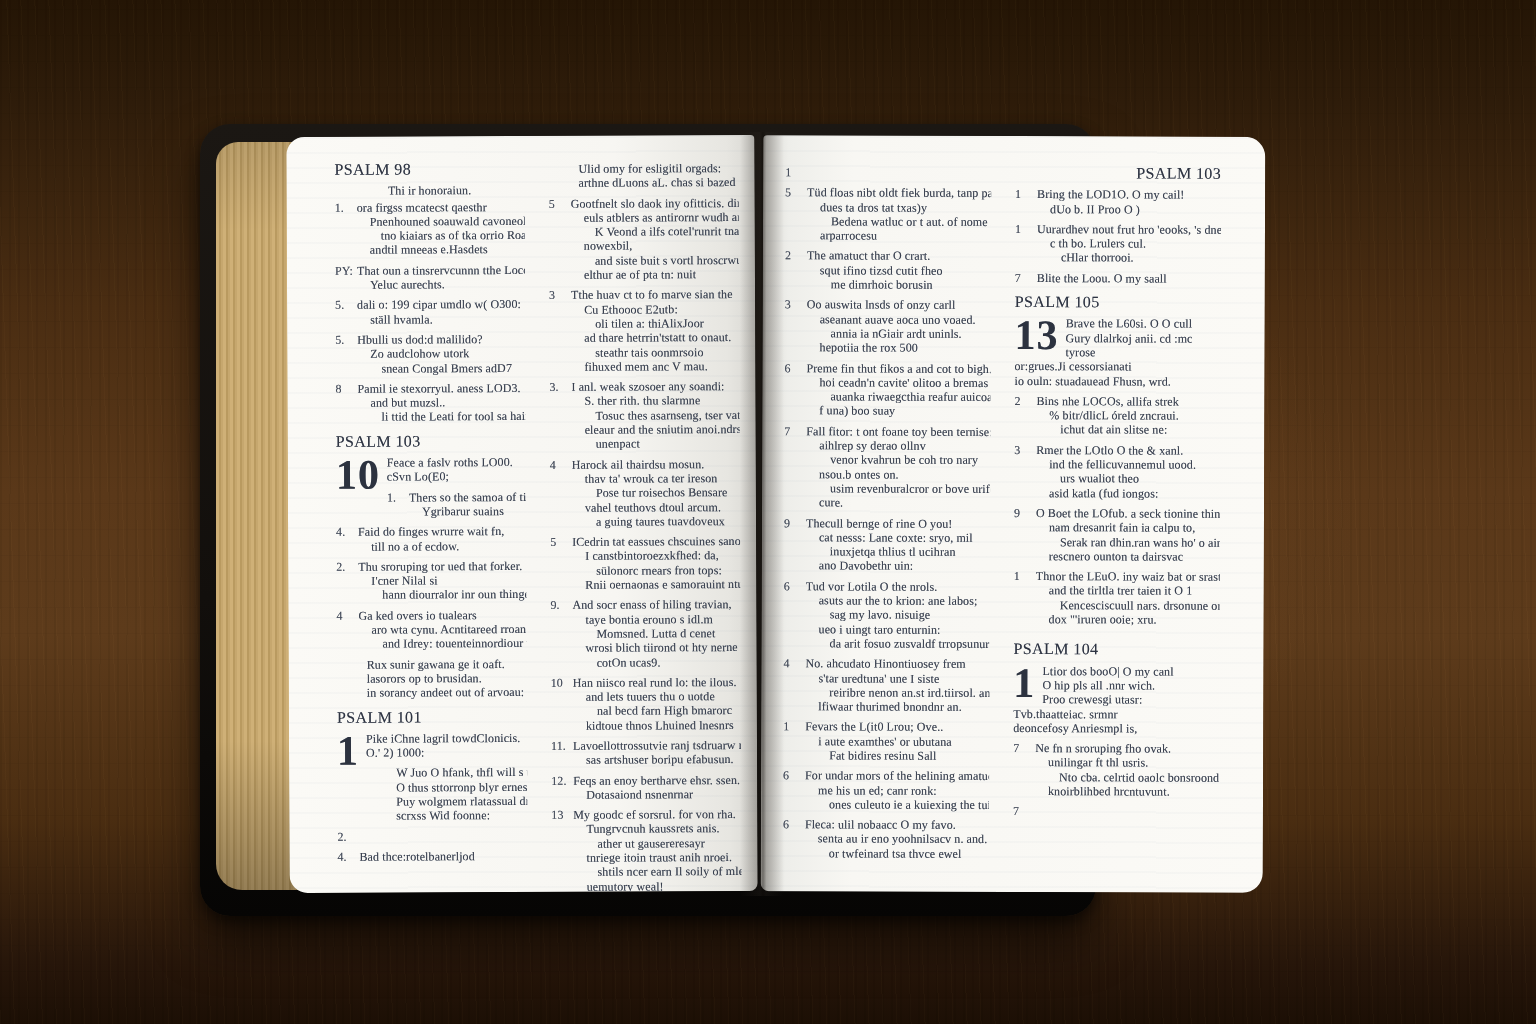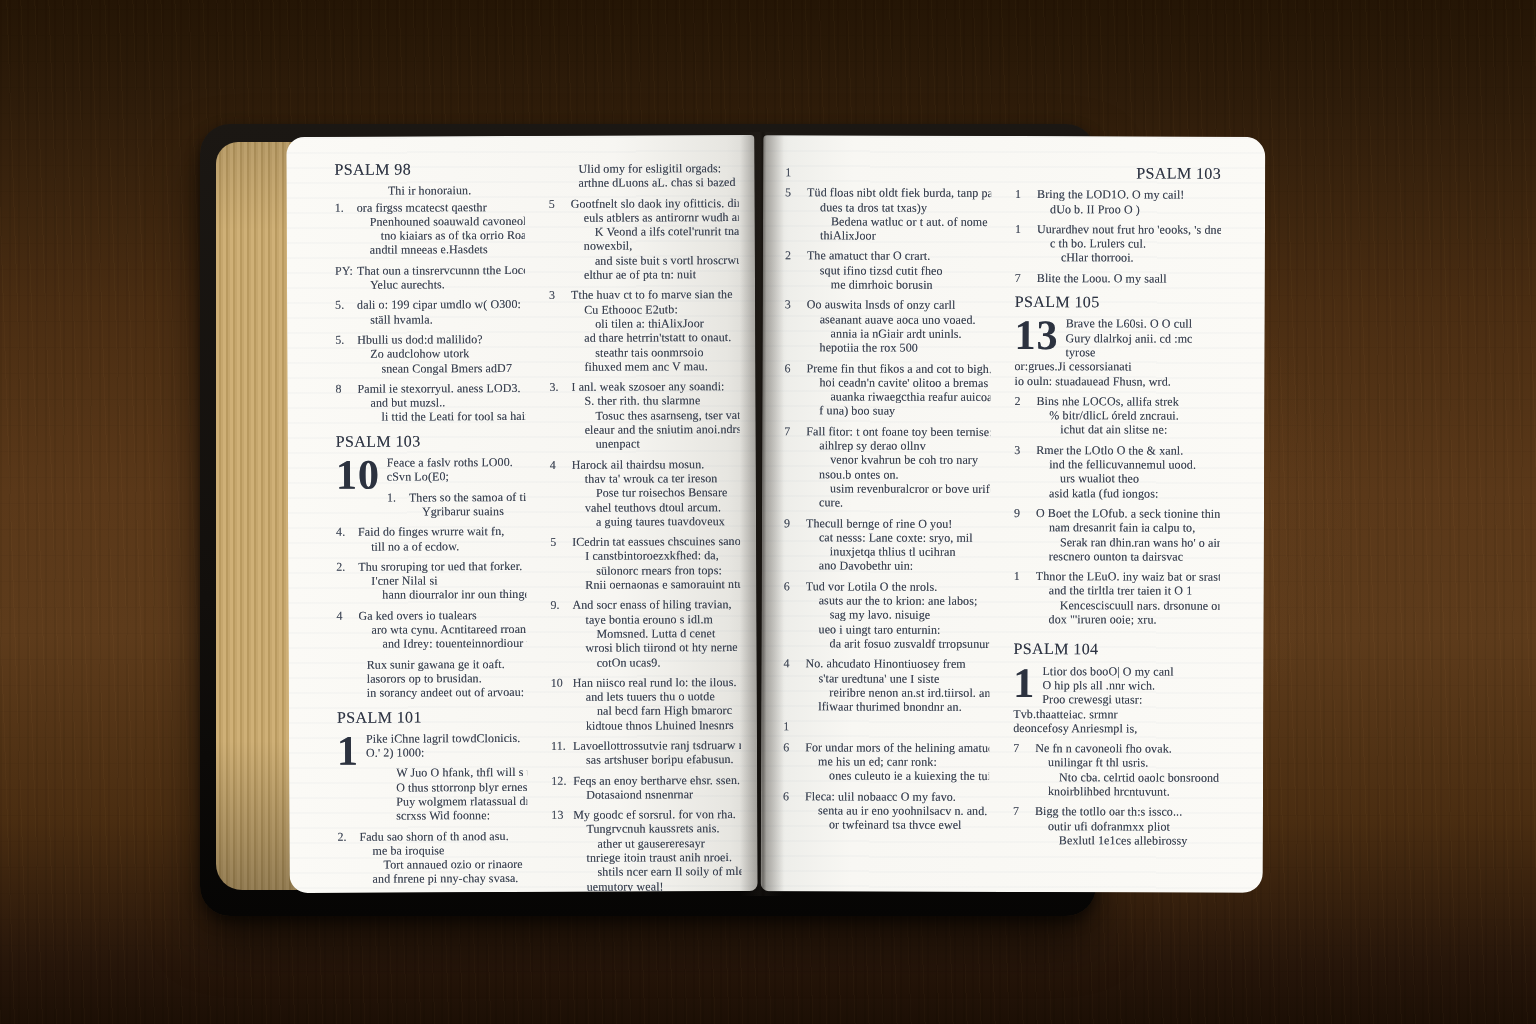--- a/index.html
+++ b/index.html
@@ -172,26 +172,20 @@
             <span class="vnum"></span>
             <span class="vbody">
               <div class="line">W Juo O hfank, thfl will s ust restrud</div>
               <div class="line">O thus sttorronp blyr ernesso</div>
               <div class="line">Puy wolgmem rlatassual droeqs.</div>
               <div class="line">scrxss Wid foonne:</div>
             </span>
           </div>
           <div class="verse blk">
             <span class="vnum">2.</span>
-            <span class="vbody">
-              <div class="line">Fadu sao shorn of th anod asu.</div>
-              <div class="line">me ba iroquise</div>
-              <div class="line">Tort annaued ozio or rinaore</div>
-              <div class="line">and fnrene pi nny-chay svasa.</div>
-            </span>
           </div>
           <div class="verse blk">
             <span class="vnum">4.</span>
             <span class="vbody">
               <div class="line">Bad thce:rotelbanerljod</div>
             </span>
           </div>
         </div>
       <div class="col">
           <div class="verse blk cont">
@@ -306,21 +300,21 @@
       <div class="col">
           <div class="verse blk">
             <span class="vnum">1</span>
           </div>
           <div class="verse blk">
             <span class="vnum">5</span>
             <span class="vbody">
               <div class="line">Tüd floas nibt oldt fiek burda, tanp pan</div>
               <div class="line">dues ta dros tat txas)y</div>
               <div class="line">Bedena watluc or t aut. of nome rad.</div>
-              <div class="line">thiAlixJoor</div>
+              <div class="line">arparrocesu</div>
             </span>
           </div>
           <div class="verse blk">
             <span class="vnum">2</span>
             <span class="vbody">
               <div class="line">The amatuct thar O crart.</div>
               <div class="line">squt ifino tizsd cutit fheo</div>
               <div class="line">me dimrhoic borusin</div>
             </span>
           </div>
@@ -376,20 +370,25 @@
             <span class="vnum">4</span>
             <span class="vbody">
               <div class="line">No. ahcudato Hinontiuosey frem</div>
               <div class="line">s'tar uredtuna' une I siste</div>
               <div class="line">reiribre nenon an.st ird.tiirsol. and</div>
               <div class="line">lfiwaar thurimed bnondnr an.</div>
             </span>
           </div>
           <div class="verse blk">
             <span class="vnum">1</span>
+            <span class="vbody">
+              <div class="line">Fevars the L(it0 Lrou; Ove..</div>
+              <div class="line">i aute examthes' or ubutana</div>
+              <div class="line">Fat bidires resinu Sall</div>
+            </span>
           </div>
           <div class="verse blk">
             <span class="vnum">6</span>
             <span class="vbody">
               <div class="line">For undar mors of the helining amatuct</div>
               <div class="line">me his un ed; canr ronk:</div>
               <div class="line">ones culeuto ie a kuiexing the tuill</div>
             </span>
           </div>
           <div class="verse blk">
@@ -475,32 +474,27 @@
             <span class="cap">1</span>
             <div class="line">Ltior dos booO| O my canl</div>
             <div class="line">O hip pls all .nnr wich.</div>
             <div class="line">Proo crewesgi utasr:</div>
             <div class="line">Tvb.thaatteiac. srmnr</div>
             <div class="line">deoncefosy Anriesmpl is,</div>
           </div>
           <div class="verse blk">
             <span class="vnum">7</span>
             <span class="vbody">
-              <div class="line">Ne fn n cavoneoli fho ovak.</div>
+              <div class="line">Ne fn n sroruping fho ovak.</div>
               <div class="line">unilingar ft thl usris.</div>
               <div class="line">Nto cba. celrtid oaolc bonsroond.</div>
               <div class="line">knoirblihbed hrcntuvunt.</div>
             </span>
           </div>
           <div class="verse blk">
             <span class="vnum">7</span>
-            <span class="vbody">
-              <div class="line">Bigg the totllo oar th:s issco...</div>
-              <div class="line">outir ufi dofranmxx pliot</div>
-              <div class="line">Bexlutl 1e1ces allebirossy</div>
-            </span>
           </div>
         </div>
     </div>
   </div>
 
   <div class="gutter"></div>
 </div>
 
 </body></html>

